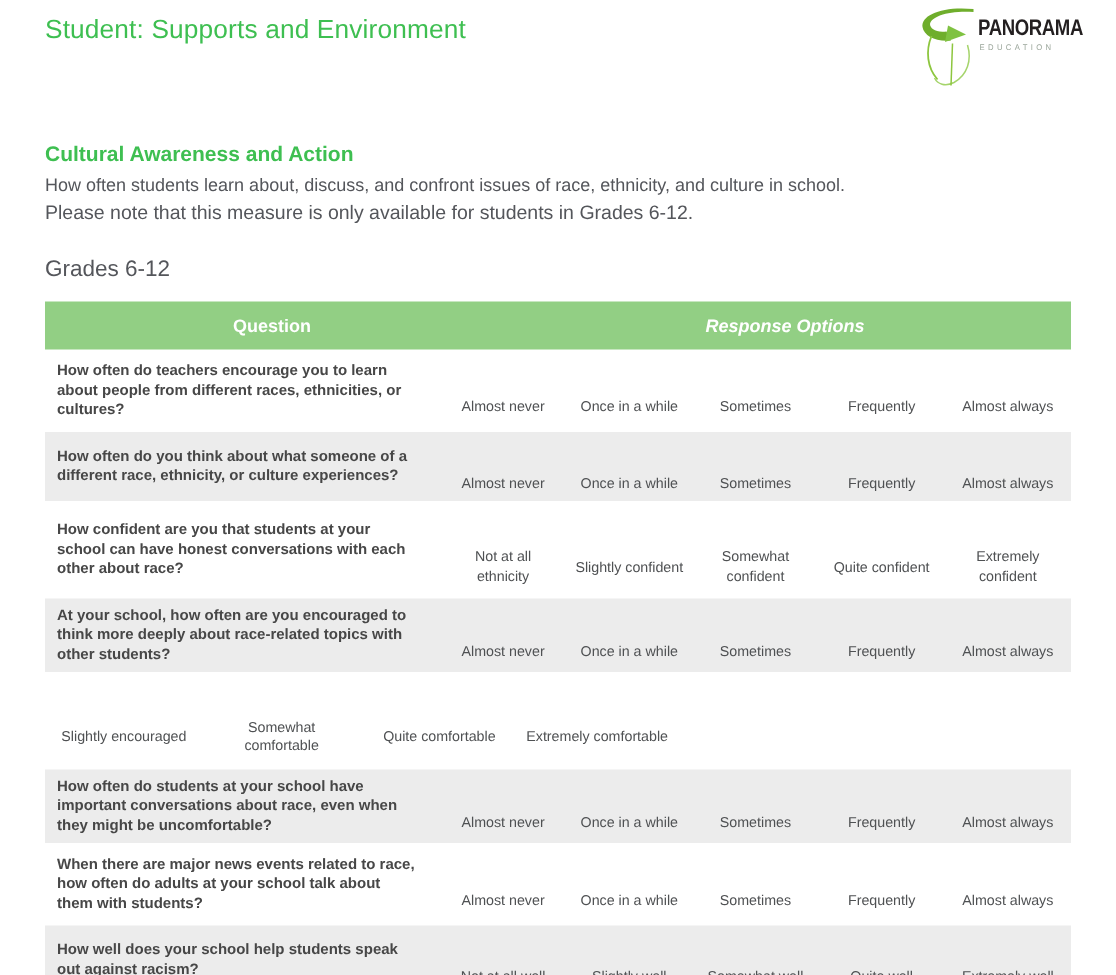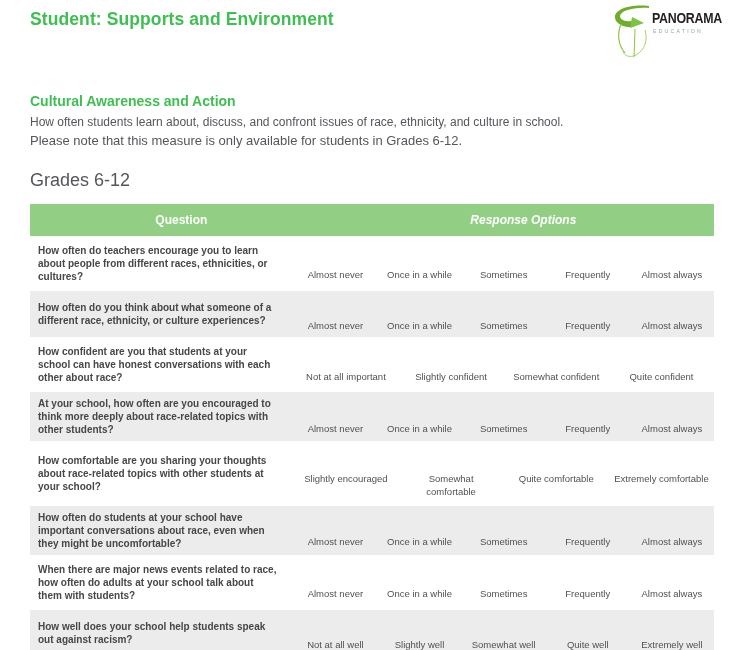--- a/index.html
+++ b/index.html
@@ -11,37 +11,37 @@
     color: var(--body-text, #54565b);
     box-sizing: border-box;
   }
   .page { padding: 0 30px; box-sizing: border-box; }
 
   
   .top-bar { display: flex; justify-content: space-between; align-items: flex-start; }
   .page-title {
     margin-top: 9px;
     font-size: 17.5px;
-    font-weight: bold;
+    font-weight: normal;
     color: var(--title-green, #3ebf51);
     letter-spacing: 0.1px;
     text-align: right;
   }
   .logo { margin-top: 2px; margin-right: -12px; flex: 0 0 auto; }
 
   
   .section-heading {
     margin-top: 29px;
     font-size: 14px;
     font-weight: bold;
     color: var(--title-green, #3ebf51);
   }
   .section-description { margin-top: 6px; font-size: 12px; line-height: 1.32; }
   .section-note { font-size: 13px; line-height: 1.32; margin-top: 1px; }
-  .grades-label { margin-top: 21px; font-size: 18px; }
+  .grades-label { margin-top: 21px; font-size: 15px; }
 
   
   .survey-table { margin-top: 13px; }
   .thead {
     display: flex; align-items: center;
     height: 32px;
     background: var(--header-band-green, #92cf84);
     margin-bottom: 3px;
   }
   .th { color: #ffffff; font-weight: bold; font-size: 12px; text-align: center; margin-left: 32px; }
@@ -56,21 +56,21 @@
     background: #ffffff;
   }
   .trow.alt { background: var(--row-alt-gray, #ececec); }
   .q-cell {
     width: 38.5%; box-sizing: border-box;
     padding-left: 8px; padding-right: 16px;
     font-size: 10px; font-weight: bold;
     line-height: 1.3;
     color: var(--question-text, #474747);
   }
-  .opt-cells { width: 61.5%; display: flex; align-items: flex-start; margin-top: 24px; }
+  .opt-cells { width: 61.5%; display: flex; align-items: center; margin-top: 24px; }
   .opt-cell {
     flex: 1 1 0; box-sizing: border-box;
     padding: 0 5px;
     text-align: center;
     font-size: 9.5px; line-height: 1.3;
     color: #4f5153;
   }
 
   
   .free-response-heading {
@@ -134,40 +134,40 @@
             <div class="opt-cell">Once in a while</div>
             <div class="opt-cell">Sometimes</div>
             <div class="opt-cell">Frequently</div>
             <div class="opt-cell">Almost always</div>
           </div>
   </div>
 
   <div class="trow">
     <div class="q-cell">How confident are you that students at your school can have honest conversations with each other about race?</div>
     <div class="opt-cells">
-            <div class="opt-cell">Not at all important</div>
+            <div class="opt-cell">Not at all ethnicity</div>
             <div class="opt-cell">Slightly confident</div>
             <div class="opt-cell">Somewhat confident</div>
             <div class="opt-cell">Quite confident</div>
+            <div class="opt-cell">Extremely confident</div>
           </div>
   </div>
 
   <div class="trow alt">
     <div class="q-cell">At your school, how often are you encouraged to think more deeply about race-related topics with other students?</div>
     <div class="opt-cells">
             <div class="opt-cell">Almost never</div>
             <div class="opt-cell">Once in a while</div>
             <div class="opt-cell">Sometimes</div>
             <div class="opt-cell">Frequently</div>
             <div class="opt-cell">Almost always</div>
           </div>
   </div>
 
   <div class="trow">
-    <div class="q-cell">How comfortable are you sharing your thoughts about race-related topics with other students at your school?</div>
     <div class="opt-cells">
             <div class="opt-cell">Slightly encouraged</div>
             <div class="opt-cell">Somewhat comfortable</div>
             <div class="opt-cell">Quite comfortable</div>
             <div class="opt-cell">Extremely comfortable</div>
           </div>
   </div>
 
   <div class="trow alt">
     <div class="q-cell">How often do students at your school have important conversations about race, even when they might be uncomfortable?</div>

